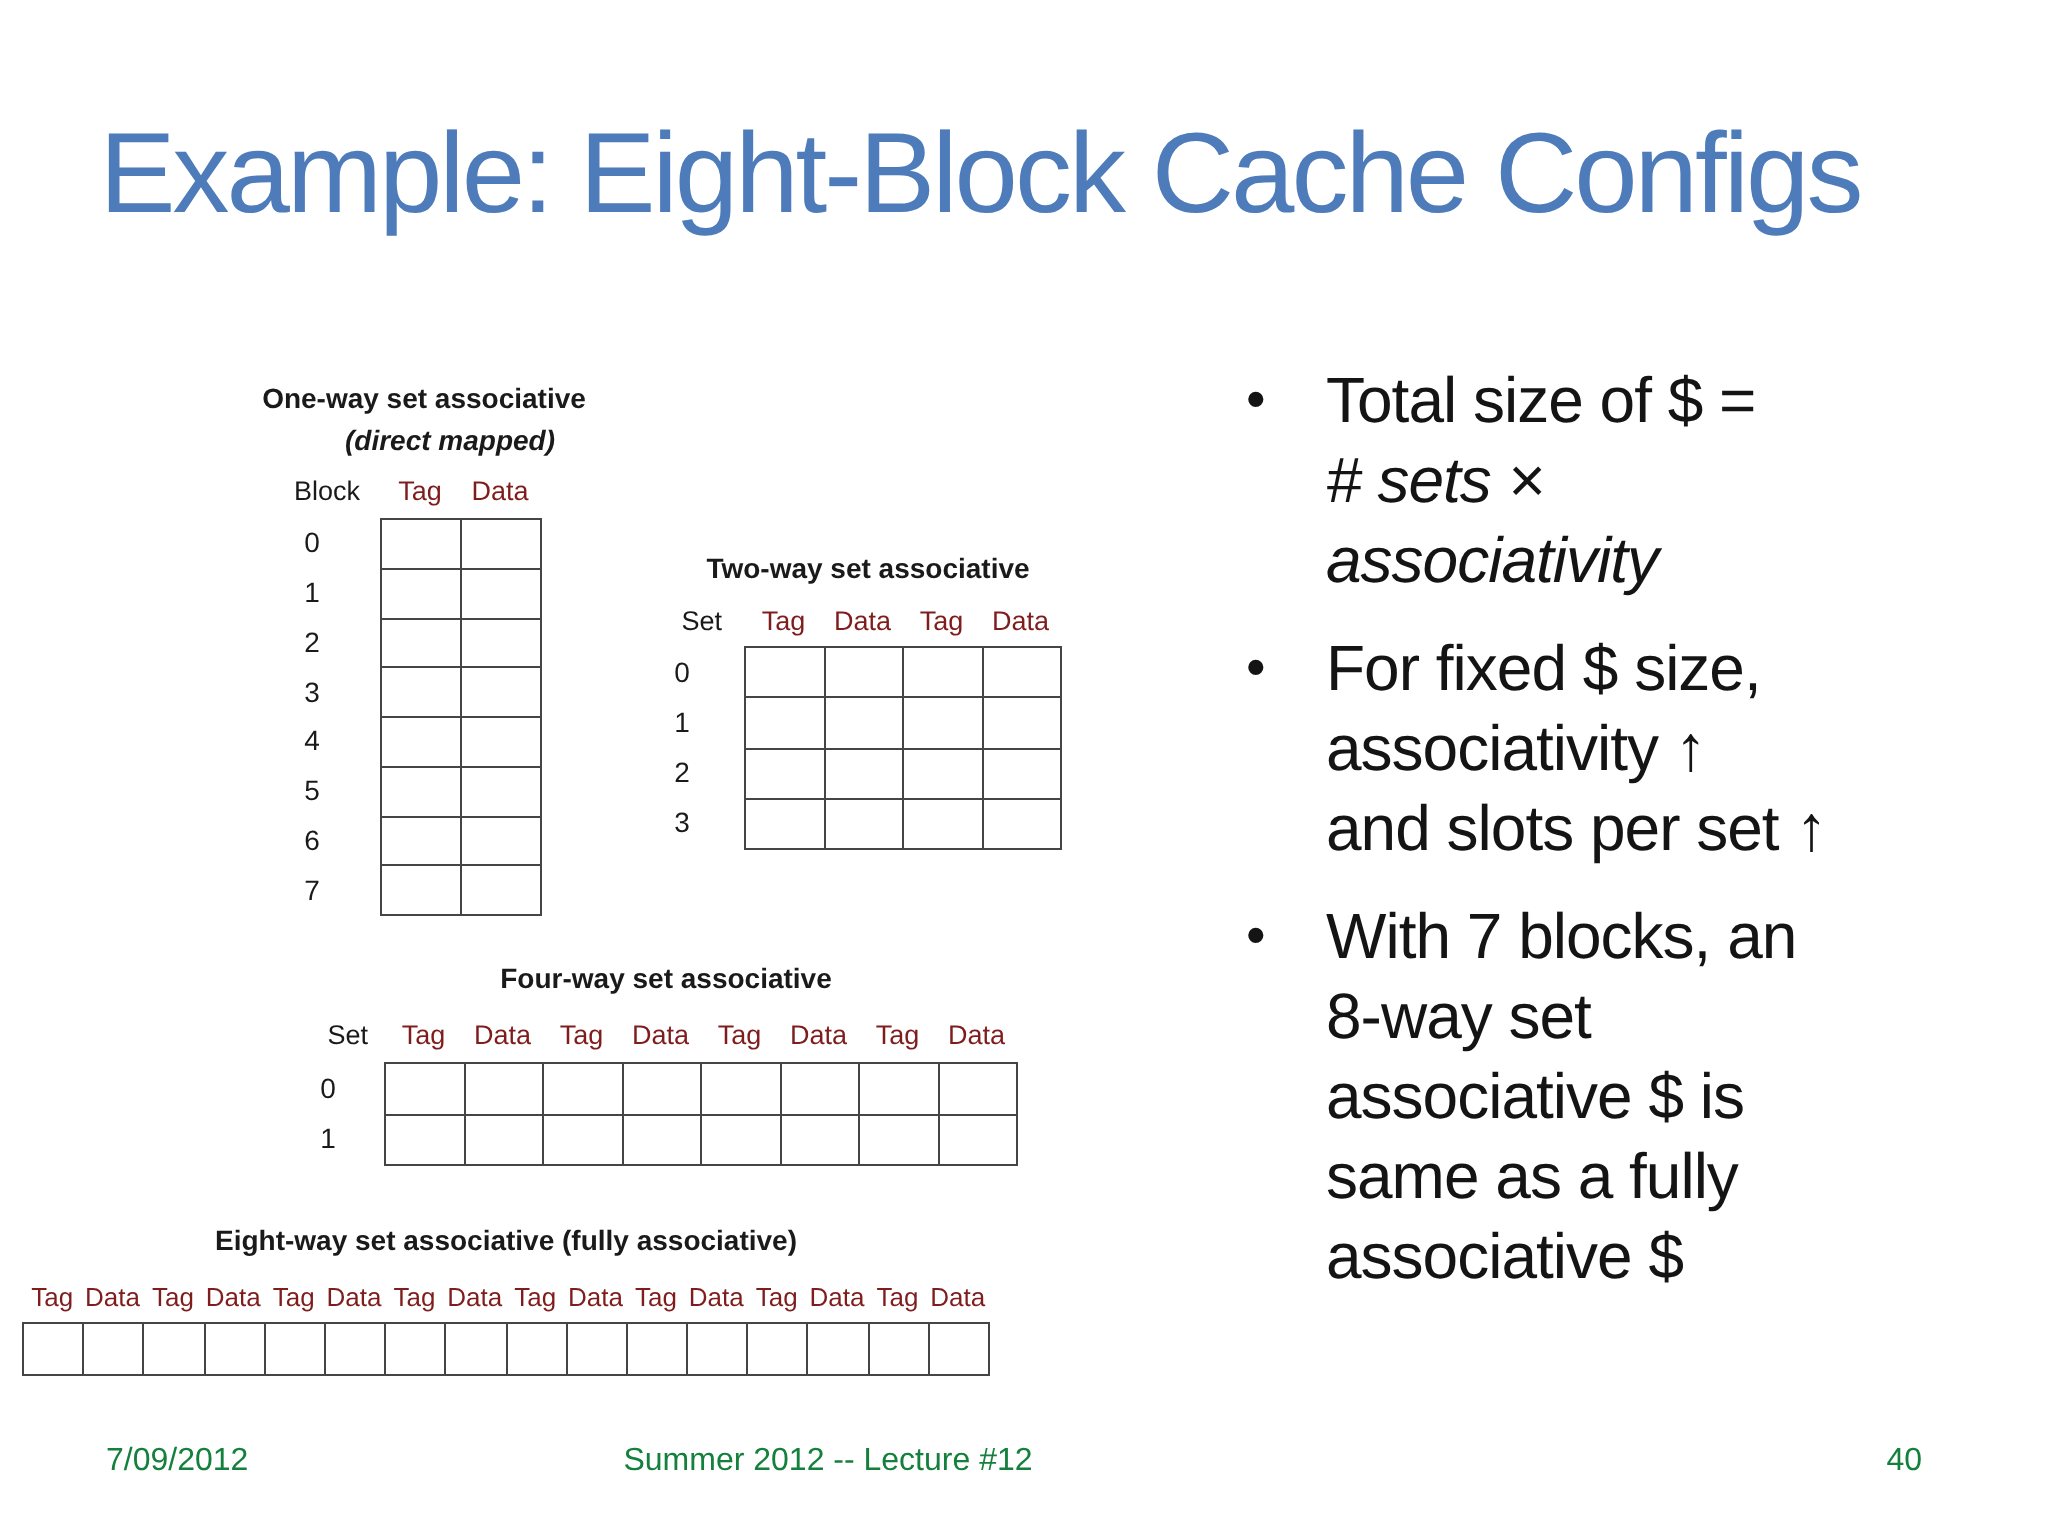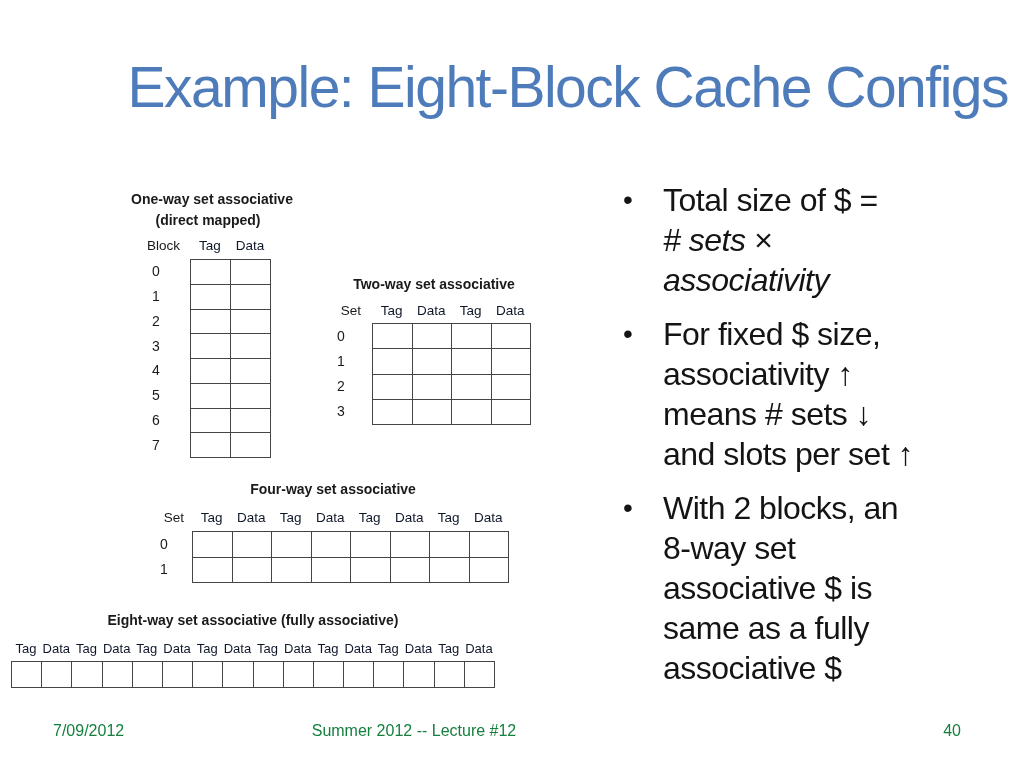--- a/index.html
+++ b/index.html
@@ -1,36 +1,36 @@
 <!DOCTYPE html>
 <html><head>
 <meta charset="utf-8">
 <style>
   html,body{margin:0;padding:0;background:#fff;}
   .slide{position:relative;width:1024px;height:768px;background:#ffffff;overflow:hidden;
          font-family:"Liberation Sans", sans-serif;color:#141414;}
 
   
-  .title{position:absolute;top:56px;left:0;width:980px;margin:0;text-align:right;
-         font-size:57px;font-weight:400;letter-spacing:-1.5px;line-height:1.12;color:#4E7CBA;padding-left:28px;}
+  .title{position:absolute;top:56px;left:0;width:980px;margin:0;text-align:center;
+         font-size:57px;font-weight:400;letter-spacing:-1.5px;line-height:1.12;color:#4E7CBA;}
 
   
   .figure{position:absolute;inset:0;pointer-events:none;}
   .fig-title,.fig-subtitle{position:absolute;transform:translateX(-50%);font-weight:bold;
          font-size:14px;color:#1a1a1a;white-space:nowrap;text-align:right;}
   .fig-rowhead{position:absolute;font-size:13.5px;text-align:right;color:#1a1a1a;}
   .fig-rowhead:empty{display:none;}
-  .fig-cols{position:absolute;display:grid;font-size:13.5px;text-align:center;color:#0f172a;}
+  .fig-cols{position:absolute;display:grid;font-size:13.5px;text-align:center;color:#7f1d1d;}
   .fig-rowlabels{position:absolute;display:grid;font-size:14px;text-align:center;color:#1a1a1a;}
   .fig-rowlabels div{display:flex;align-items:center;justify-content:center;}
   .fig-grid{position:absolute;display:grid;border-top:1px solid #454545;border-left:1px solid #454545;}
   .cell{border-right:1px solid #454545;border-bottom:1px solid #454545;background:#fff;}
 
   #fig1 .fig-title{left:212px;top:191px;}
-  #fig1 .fig-subtitle{left:208px;top:212px;}
+  #fig1 .fig-subtitle{left:225px;top:212px;font-style:italic;}
   #fig1 .fig-rowhead{left:140px;top:238px;width:40px;}
   #fig1 .fig-cols{left:190px;top:238px;width:80px;grid-template-columns:repeat(2,1fr);}
   #fig1 .fig-rowlabels{left:136px;top:259px;width:40px;height:198px;grid-template-rows:repeat(8,1fr);}
   #fig1 .fig-grid{left:190px;top:259px;width:80px;height:198px;
                   grid-template-columns:repeat(2,1fr);grid-template-rows:repeat(8,1fr);}
 
   #fig2 .fig-title{left:434px;top:276px;}
   #fig2 .fig-rowhead{left:325px;top:303px;width:36px;}
   #fig2 .fig-cols{left:372px;top:303px;width:158px;grid-template-columns:repeat(4,1fr);}
   #fig2 .fig-rowlabels{left:322px;top:323px;width:38px;height:101px;grid-template-rows:repeat(4,1fr);}
@@ -226,28 +226,27 @@
           <div>Total size of $ =</div>
           <div class="it"># sets ×</div>
           <div class="it">associativity</div>
         </div>
       </div>
       <div class="bullet">
         <span class="bdot">•</span>
         <div class="blines">
           <div>For fixed $ size,</div>
           <div>associativity ↑</div>
-          <div>means # sets ↓</div>
           <div>and slots per set ↑</div>
         </div>
       </div>
       <div class="bullet">
         <span class="bdot">•</span>
         <div class="blines">
-          <div>With 2 blocks, an</div>
+          <div>With 7 blocks, an</div>
           <div>8-way set</div>
           <div>associative $ is</div>
           <div>same as a fully</div>
           <div>associative $</div>
         </div>
       </div>
     </div>
 
   <div class="footer-center">Summer 2012 -- Lecture #12</div>
   <div class="footer-date">7/09/2012</div>

